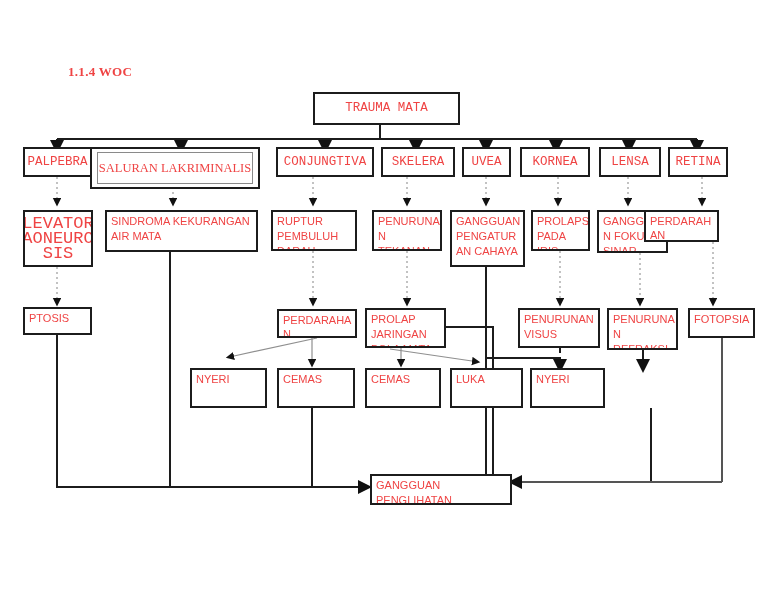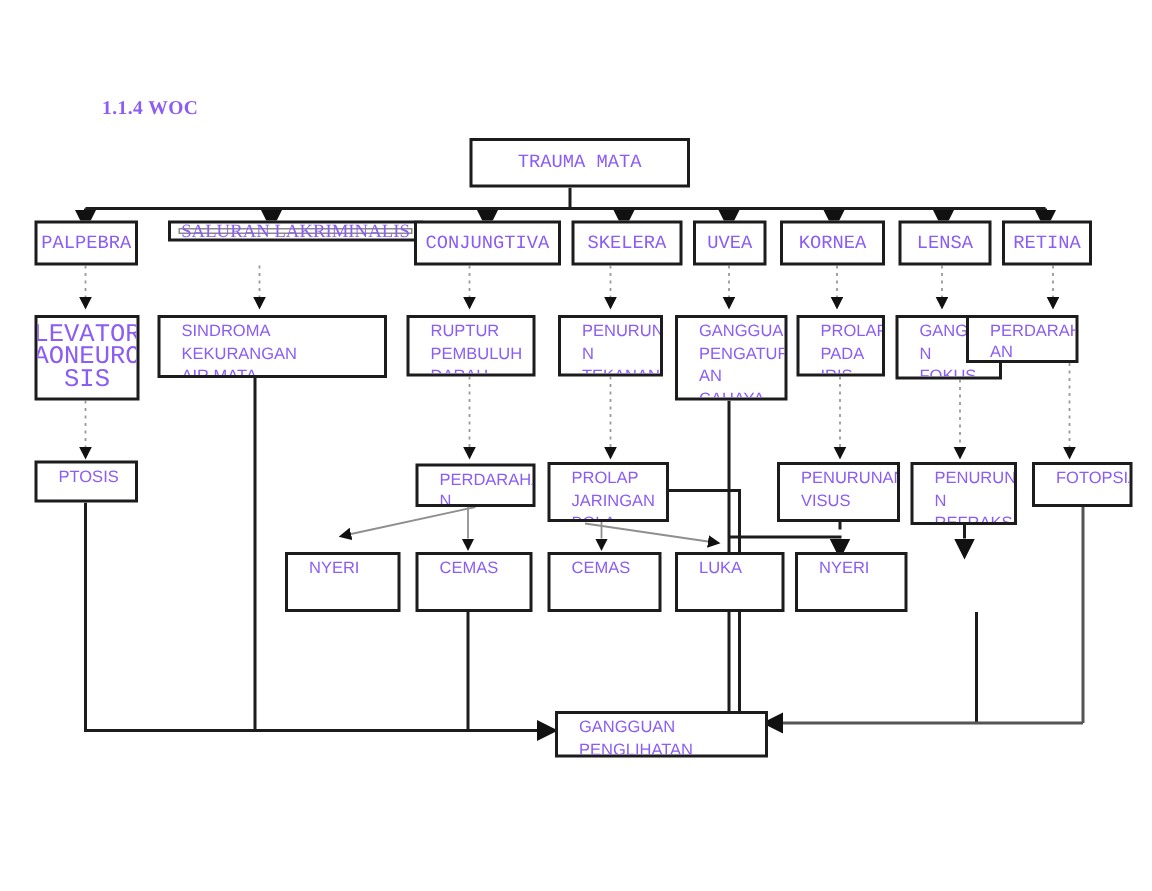--- a/index.html
+++ b/index.html
@@ -1,25 +1,25 @@
 <!DOCTYPE html>
 <html><head>
 <meta charset="utf-8">
 <style>
   html,body{margin:0;padding:0;background:#e8e8e8;}
   #page{position:relative;width:768px;height:594px;background:#ffffff;overflow:hidden;
-        font-family:"Liberation Sans",sans-serif;color:#8b5cf6;}
+        font-family:"Liberation Sans",sans-serif;color:#ef4444;}
   #heading{position:absolute;left:68px;top:64px;font-family:"Liberation Serif",serif;
            font-weight:bold;font-size:13px;letter-spacing:0.3px;}
   svg.lines{position:absolute;left:0;top:0;z-index:1;}
   .box{position:absolute;box-sizing:border-box;border:2px solid #1c1c1c;background:#fff;
        overflow:hidden;z-index:2;white-space:pre-line;}
   .serifc{font-family:Liberation Mono, monospace;font-size:12.5px;display:flex;
           align-items:center;justify-content:center;text-align:center;line-height:15px;}
-  .sans{font-size:11px;line-height:15px;padding:2px 14px;text-align:left;}
+  .sans{font-size:11px;line-height:15px;padding:2px 4px;text-align:left;}
   .inner{position:absolute;left:5px;right:5px;top:3px;bottom:3px;border:1px solid #8a8a8a;
          display:flex;align-items:center;justify-content:center;
          font-family:"Liberation Serif",serif;font-size:12.5px;}
 </style>
 </head>
 <body>
 
 <div id="page">
 
   <div id="heading">1.1.4 WOC</div>
@@ -85,21 +85,21 @@
 
     <g stroke="#555" stroke-width="2" fill="none">
       <path d="M722 338 V482"></path>
       <path d="M722 482 H522" marker-end="url(#arr)"></path>
     </g>
   </svg>
 
   <div class="box serifc" style="left:313px;top:92px;width:147px;height:33px">TRAUMA MATA</div>
 
   <div class="box serifc" style="left:23px;top:147px;width:69px;height:30px">PALPEBRA</div>
-  <div class="box" style="left:112px;top:147px;width:170px;height:14px">
+  <div class="box" style="left:90px;top:147px;width:170px;height:42px">
     <div class="inner">SALURAN LAKRIMINALIS</div>
   </div>
   <div class="box serifc" style="left:276px;top:147px;width:98px;height:30px">CONJUNGTIVA</div>
   <div class="box serifc" style="left:381px;top:147px;width:74px;height:30px">SKELERA</div>
   <div class="box serifc" style="left:462px;top:147px;width:49px;height:30px">UVEA</div>
   <div class="box serifc" style="left:520px;top:147px;width:70px;height:30px">KORNEA</div>
   <div class="box serifc" style="left:599px;top:147px;width:62px;height:30px">LENSA</div>
   <div class="box serifc" style="left:668px;top:147px;width:60px;height:30px">RETINA</div>
 
   <div class="box serifc" style="left:23px;top:210px;width:70px;height:57px;font-size:17px">LEVATOR

